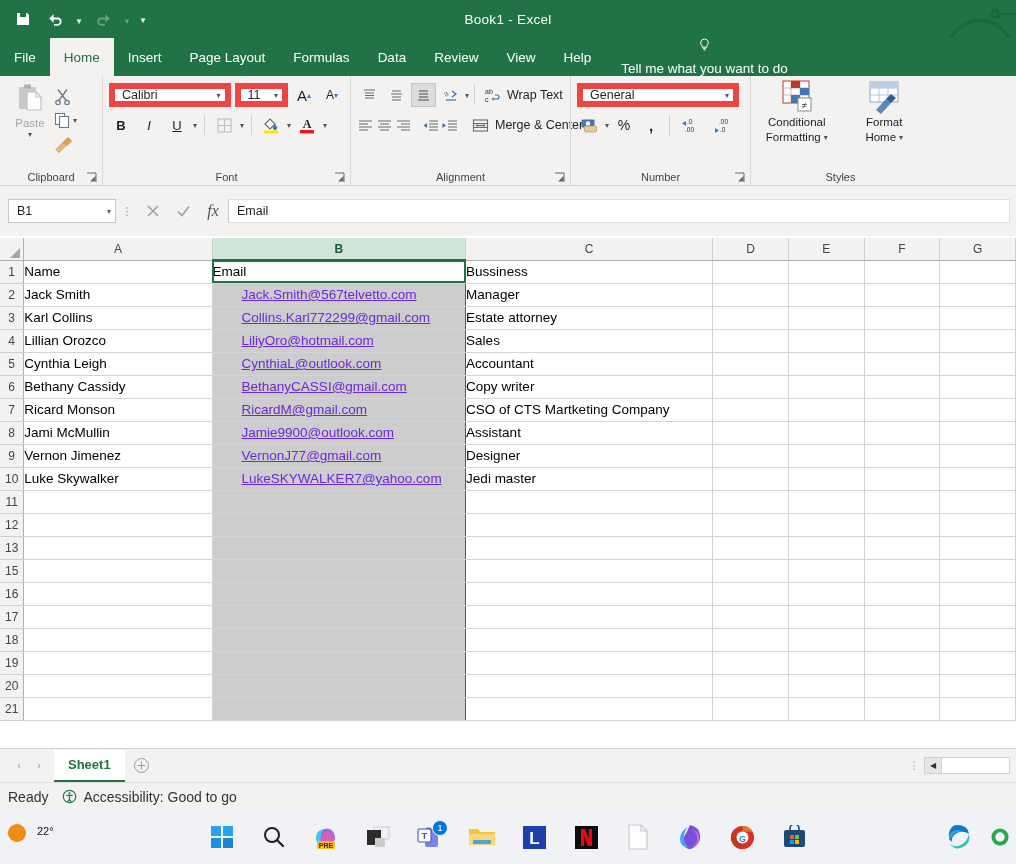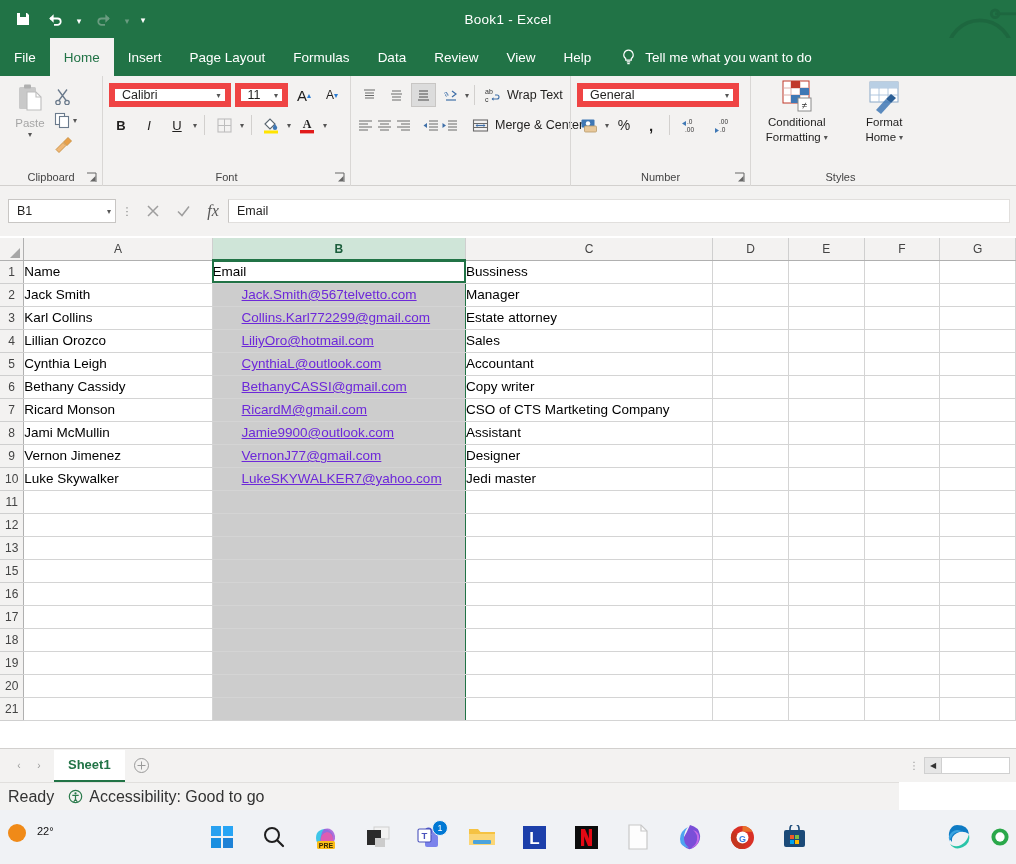--- a/index.html
+++ b/index.html
@@ -42,21 +42,21 @@
     position: absolute; top: 38px; left: 0; width: 1016px; height: 38px;
     background: #217346; display: flex; align-items: stretch;
   }
   .tab {
     display: flex; align-items: center; padding: 0 14px;
     color: #fff; font-size: 13.5px; white-space: nowrap;
   }
   .tab.active { background: #f3f2f1; color: #217346; font-weight: 400; }
   .tellme {
     display: flex; align-items: center; gap: 9px; padding-left: 16px;
-    color: #fff; font-size: 13.5px; white-space: nowrap;
+    color: #fff; font-size: 13.5px; white-space: nowrap; flex-direction: column;
   }
 
   
   .ribbon {
     position: absolute; top: 76px; left: 0; width: 1016px; height: 110px;
     background: #f3f2f1; border-bottom: 1px solid #d2d0ce;
     display: flex; align-items: stretch;
   }
   .rgroup { position: relative; height: 110px; display: flex; flex-direction: column; }
   .rgroup + .rgroup { border-left: 1px solid #d9d7d5; }
@@ -208,24 +208,24 @@
   }
   .addsheet { width: 34px; height: 32px; display: flex; align-items: center; justify-content: center; color: #8a8a8a; }
   .tabspacer { flex: 1; }
   .hgrip { width: 20px; display: flex; align-items: center; justify-content: center; color: #999; font-size: 10px; }
   .hscroll { display: flex; align-items: center; height: 17px; margin-right: 6px; }
   .hsleft { width: 18px; height: 17px; background: #e6e6e6; border: 1px solid #d0d0d0; display: flex; align-items: center; justify-content: center; font-size: 8px; color: #333; }
   .hstrack { width: 68px; height: 17px; background: #fff; border: 1px solid #d0d0d0; border-left: none; }
 
   
   .statusbar {
-    position: absolute; top: 782px; left: 0; width: 899px; height: 28px;
+    position: absolute; top: 782px; left: 0; width: 1016px; height: 28px;
     background: #f3f2f1; border-top: 1px solid #e1dfdd;
     display: flex; align-items: center; gap: 14px; padding-left: 8px;
-    font-size: 16px; color: #333;
+    font-size: 14px; color: #333;
   }
   .st-item { display: flex; align-items: center; gap: 6px; }
 
   
   .taskbar {
     position: absolute; top: 810px; left: 0; width: 1016px; height: 54px;
     background: #f0f2f5;
   }
   .weather {
     position: absolute; left: 6px; top: 8px; display: flex; align-items: center; gap: 5px;
@@ -488,20 +488,27 @@
                 <path d="M1.5 6.5h14M1.5 10.5h14" stroke="#6a6a6a" stroke-width="1"></path>
                 <path d="M4 8.5h9" stroke="#3f6fa8" stroke-width="1.2"></path>
                 <path d="M5.5 7 L3.5 8.5 L5.5 10z M11.5 7 L13.5 8.5 L11.5 10z" fill="#3f6fa8"></path>
               </svg>
               <span>Merge &amp; Center</span>
               <span class="mini-caret">▾</span>
             </div>
           </div>
         </div>
       </div>
+      <div class="rgroup-label">
+        <span>Alignment</span>
+        <svg class="dlauncher" viewBox="0 0 11 11">
+          <path d="M1 1h9v9" fill="none" stroke="#666" stroke-width="1"></path>
+            <path d="M9.5 9.5 L4 9.5 L9.5 4 z" fill="#666"></path>
+        </svg>
+      </div>
     </div>
 
     <div class="rgroup g-number">
       <div class="rgroup-body">
         <div class="num-rows">
           <div class="num-row">
             <div class="combo numcombo">
               <span class="cv">General</span>
               <span class="cc">▾</span>
             </div>

